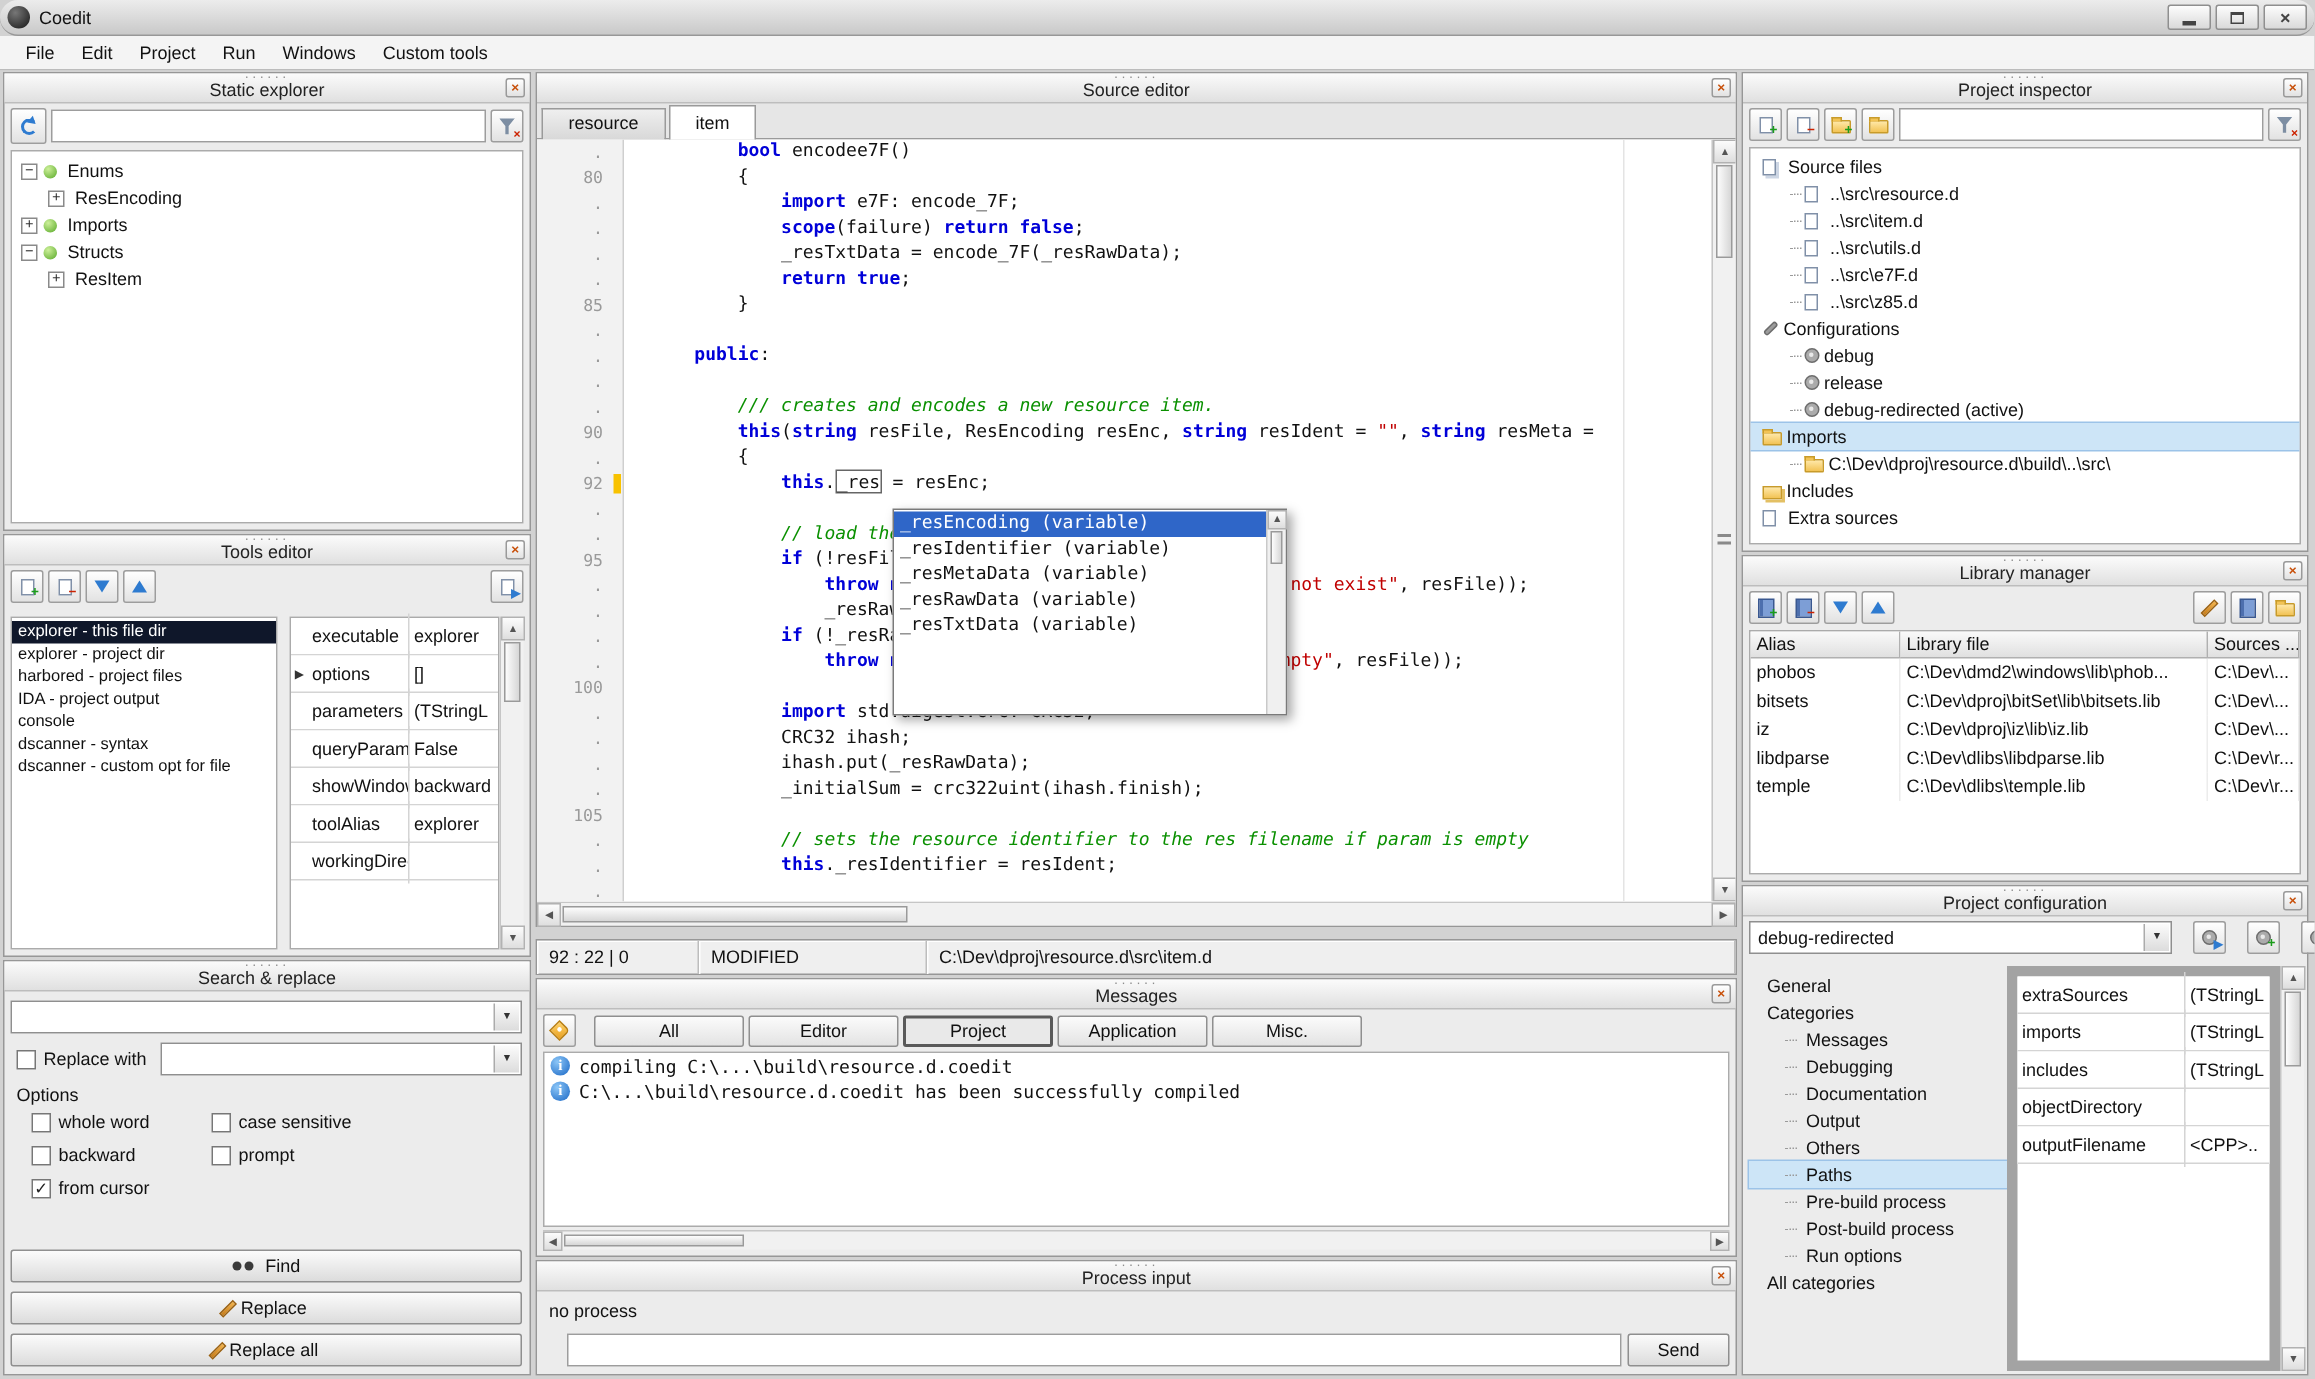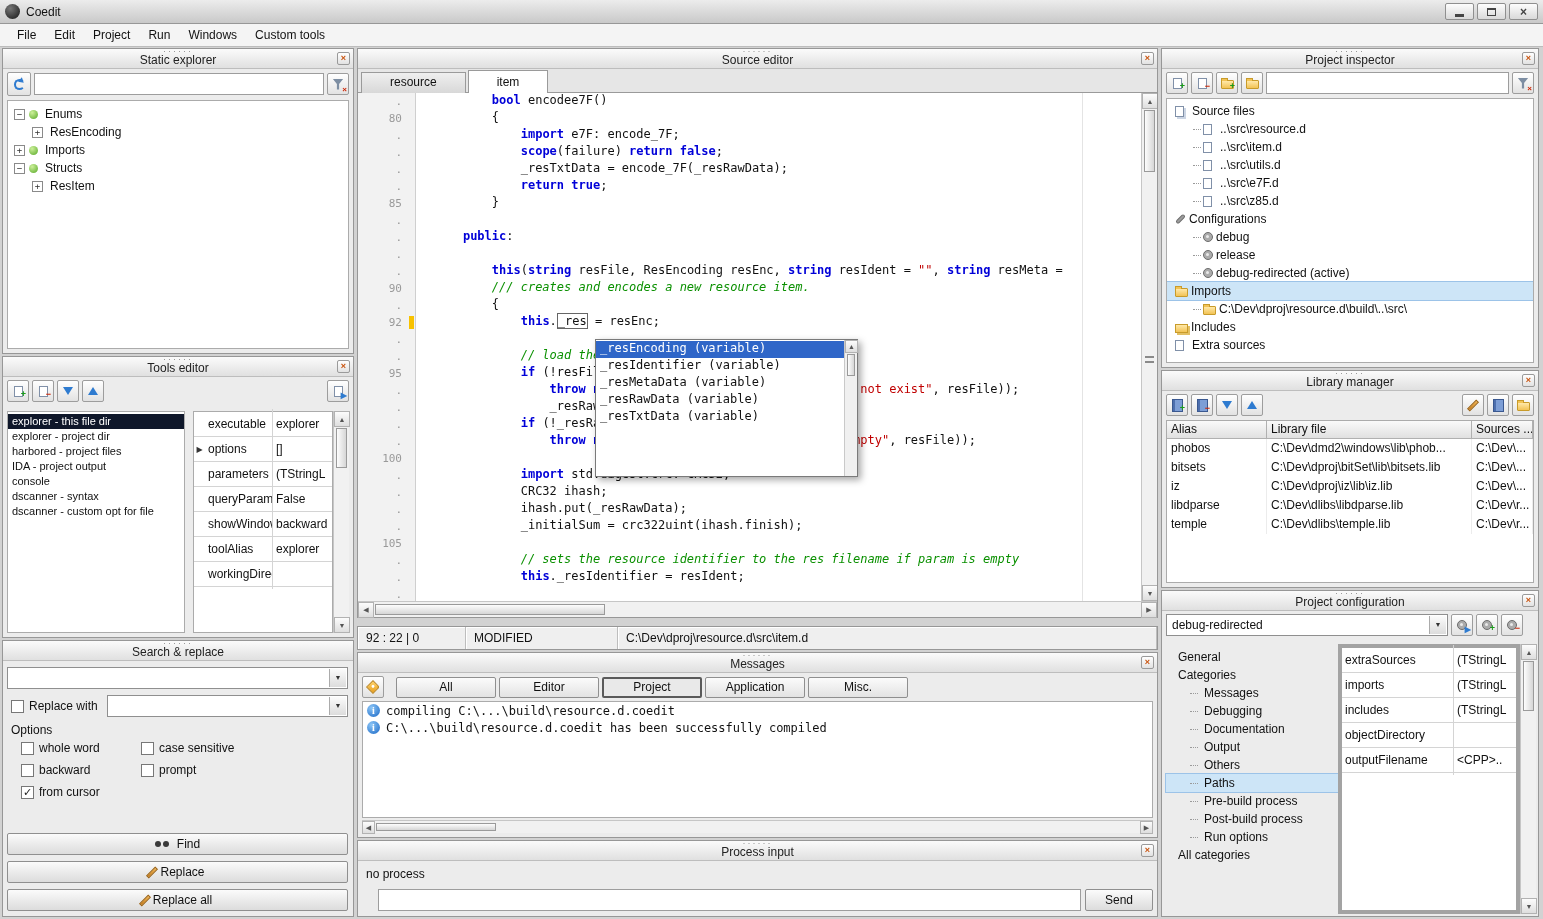--- a/index.html
+++ b/index.html
@@ -2,21 +2,21 @@
 <html><head>
 <meta charset="utf-8">
 <style>
   * { box-sizing:border-box; margin:0; padding:0; }
   html,body { width:1543px; height:919px; }
   body { position:relative; background:#d2d2d2; font:12px "Liberation Sans",sans-serif; color:#111; overflow:hidden; }
 
   
   .titlebar { position:absolute; top:0; left:0; right:0; height:24px;
     background:linear-gradient(#ececec,#c9c9c9); border-bottom:1px solid #979797;
-    display:flex; align-items:center; padding:0 5px; }
+    display:flex; align-items:center; padding:0 5px;border-radius:12px; }
   .app-icon { width:15px; height:15px; border-radius:50%;
     background:radial-gradient(circle at 35% 30%,#777,#151515); margin-right:6px; flex:none; }
   .win-btns { margin-left:auto; display:flex; gap:3px; }
   .win-btn { width:29px; height:17px; border:1px solid #8f8f8f; border-radius:2px;
     background:linear-gradient(#fdfdfd,#d9d9d9); display:flex; align-items:center; justify-content:center; }
   .g-min { width:9px; height:3px; background:#444; margin-top:7px; }
   .g-max { width:9px; height:8px; border:1px solid #444; border-top-width:2px; }
   .g-close { font-weight:bold; color:#444; font-size:12px; line-height:1; }
 
   .menubar { position:absolute; top:24px; left:0; right:0; height:23px; background:#f4f4f4;
@@ -118,21 +118,21 @@
   #search-options-grid { position:absolute; left:18px; top:100px; width:320px; display:grid; grid-template-columns:120px 1fr; row-gap:8px; }
   .cbrow { display:flex; align-items:center; gap:5px; }
   .cb { width:13px; height:13px; border:1px solid #777; background:#fff; font:bold 11px/11px "DejaVu Sans",sans-serif; text-align:center; color:#222; flex:none; }
   .bigbtn { position:absolute; left:4px; right:5px; height:22px; border:1px solid #8f8f8f; border-radius:2px;
     background:linear-gradient(#fbfbfb,#dcdcdc); display:flex; align-items:center; justify-content:center; gap:6px; }
   #find-btn { top:192px; } #replace-btn { top:220px; } #replace-all-btn { top:248px; }
 
   
   #source-editor { left:357px; top:48px; width:801px; height:570px; display:flex; flex-direction:column; }
   .tabsrow { display:flex; align-items:flex-end; height:24px; background:#e6e6e6; border-bottom:1px solid #9a9a9a; padding-left:3px; }
-  .tab { height:21px; line-height:19px; padding:0 28px; border:1px solid #9a9a9a; border-bottom:none;
+  .tab { height:21px; line-height:19px; padding:0 17px; border:1px solid #9a9a9a; border-bottom:none;
     background:linear-gradient(#efefef,#d8d8d8); margin-right:2px; position:relative; top:1px; }
   .tab.active { background:#fff; height:23px; line-height:22px; z-index:2; }
   .edbody { flex:1; display:flex; overflow:hidden; background:#fff; position:relative; }
   .gutter { width:58px; background:#f2f2f2; border-right:1px solid #cfcfcf; flex:none; }
   .gline { height:17px; position:relative; }
   .gnum { display:block; text-align:right; padding-right:13px; font:11px/17px "DejaVu Sans Mono",monospace; color:#9a9a9a; }
   .curmark { position:absolute; right:1px; top:2px; width:5px; height:13px; background:#f8c200; }
   .codearea { flex:1; position:relative; overflow:hidden; }
   .ruler { position:absolute; left:666px; top:0; bottom:0; width:1px; background:#e4e4e4; }
   .crow { height:17px; line-height:17px; white-space:pre; font:12px "DejaVu Sans Mono",monospace; padding-left:18px; position:relative; }
@@ -180,27 +180,27 @@
   #library-manager { left:1161px; top:370px; width:378px; height:218px; display:flex; flex-direction:column; }
   #library-manager .whitebox { flex:1; margin:1px 4px 4px; display:flex; flex-direction:column; }
   #library-header { display:flex; }
   .lm-h { height:18px; line-height:17px; padding:0 4px; background:linear-gradient(#fafafa,#e0e0e0);
     border-right:1px solid #b0b0b0; border-bottom:1px solid #b0b0b0; overflow:hidden; white-space:nowrap; }
   .lm-row { display:flex; height:19px; line-height:19px; }
   .lm-cell { padding:0 4px; overflow:hidden; white-space:nowrap; border-right:1px solid #ececec; }
   .lm-c0 { width:100px; flex:none; } .lm-c1 { width:205px; flex:none; } .lm-c2 { flex:1; }
 
   #project-config { left:1161px; top:590px; width:378px; height:327px; }
-  #pc-toprow { display:flex; gap:3px; padding:3px 4px; align-items:center; }
+  #pc-toprow { display:flex; gap:14px; padding:3px 4px; align-items:center; }
   #pc-combo { width:282px; flex:none; }
   .cfg-body { position:absolute; top:53px; bottom:2px; left:4px; right:2px; display:flex; }
   #config-categories { width:172px; flex:none; padding-top:4px; }
   .cfgrow { height:18px; display:flex; align-items:center; white-space:nowrap; }
   .cfgrow .tlabel { padding:0 4px; }
-  #config-grid { flex:1; background:#fff; border:4px solid #a3a3a3; }
+  #config-grid { flex:1; background:#fff; border:7px solid #a3a3a3; }
   #project-config .pname { width:112px; }
   #project-config .prow { height:25px; }
 </style>
 </head>
 <body>
 
 <div class="titlebar">
   <span class="app-icon"></span>
   <span>Coedit</span>
   <div class="win-btns">
@@ -516,22 +516,22 @@
           <div class="crow"><span>        </span><span class="cl-k">bool</span><span> encodee7F()</span></div>
           <div class="crow"><span>        {</span></div>
           <div class="crow"><span>            </span><span class="cl-k">import</span><span> e7F: encode_7F;</span></div>
           <div class="crow"><span>            </span><span class="cl-k">scope</span><span>(failure) </span><span class="cl-k">return</span><span> </span><span class="cl-k">false</span><span>;</span></div>
           <div class="crow"><span>            _resTxtData = encode_7F(_resRawData);</span></div>
           <div class="crow"><span>            </span><span class="cl-k">return</span><span> </span><span class="cl-k">true</span><span>;</span></div>
           <div class="crow"><span>        }</span></div>
           <div class="crow"></div>
           <div class="crow"><span>    </span><span class="cl-k">public</span><span>:</span></div>
           <div class="crow"></div>
+          <div class="crow"><span class="cl-c">        /// creates and encodes a new resource item.</span></div>
           <div class="crow"><span>        </span><span class="cl-k">this</span><span>(</span><span class="cl-k">string</span><span> resFile, ResEncoding resEnc, </span><span class="cl-k">string</span><span> resIdent = </span><span class="cl-s">""</span><span>, </span><span class="cl-k">string</span><span> resMeta = </span></div>
-          <div class="crow"><span class="cl-c">        /// creates and encodes a new resource item.</span></div>
           <div class="crow"><span>        {</span></div>
           <div class="crow"><span>            </span><span class="cl-k">this</span><span>.</span><span class="cl-b">_res</span><span> = resEnc;</span></div>
           <div class="crow"></div>
           <div class="crow"><span class="cl-c">            // load the raw data</span></div>
           <div class="crow"><span>            </span><span class="cl-k">if</span><span> (!resFile.exists)</span></div>
           <div class="crow"><span>                </span><span class="cl-k">throw</span><span> </span><span class="cl-k">new</span><span> Exception(format(resFile </span><span>~ </span><span class="cl-s">"does not exist"</span><span>, resFile));</span></div>
           <div class="crow"><span>                _resRawData = </span><span class="cl-k">cast</span><span>(</span><span class="cl-k">ubyte</span><span>[]) read(resFile);</span></div>
           <div class="crow"><span>            </span><span class="cl-k">if</span><span> (!_resRawData.length)</span></div>
           <div class="crow"><span>                </span><span class="cl-k">throw</span><span> </span><span class="cl-k">new</span><span> Exception(format(resFile </span><span>~ </span><span class="cl-s">"is empty"</span><span>, resFile));</span></div>
           <div class="crow"></div>

